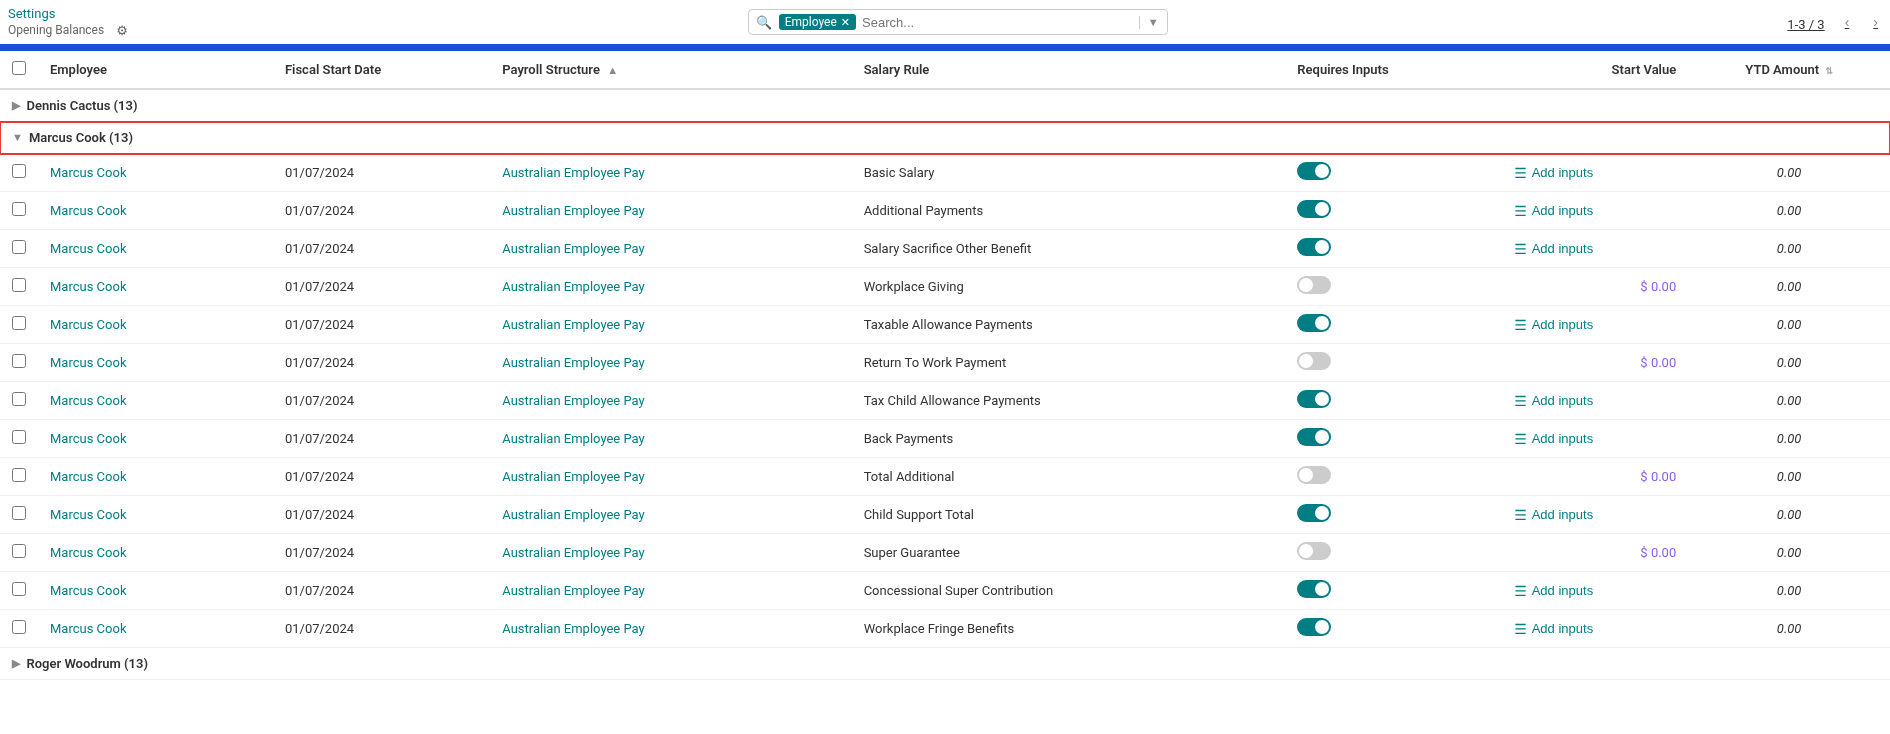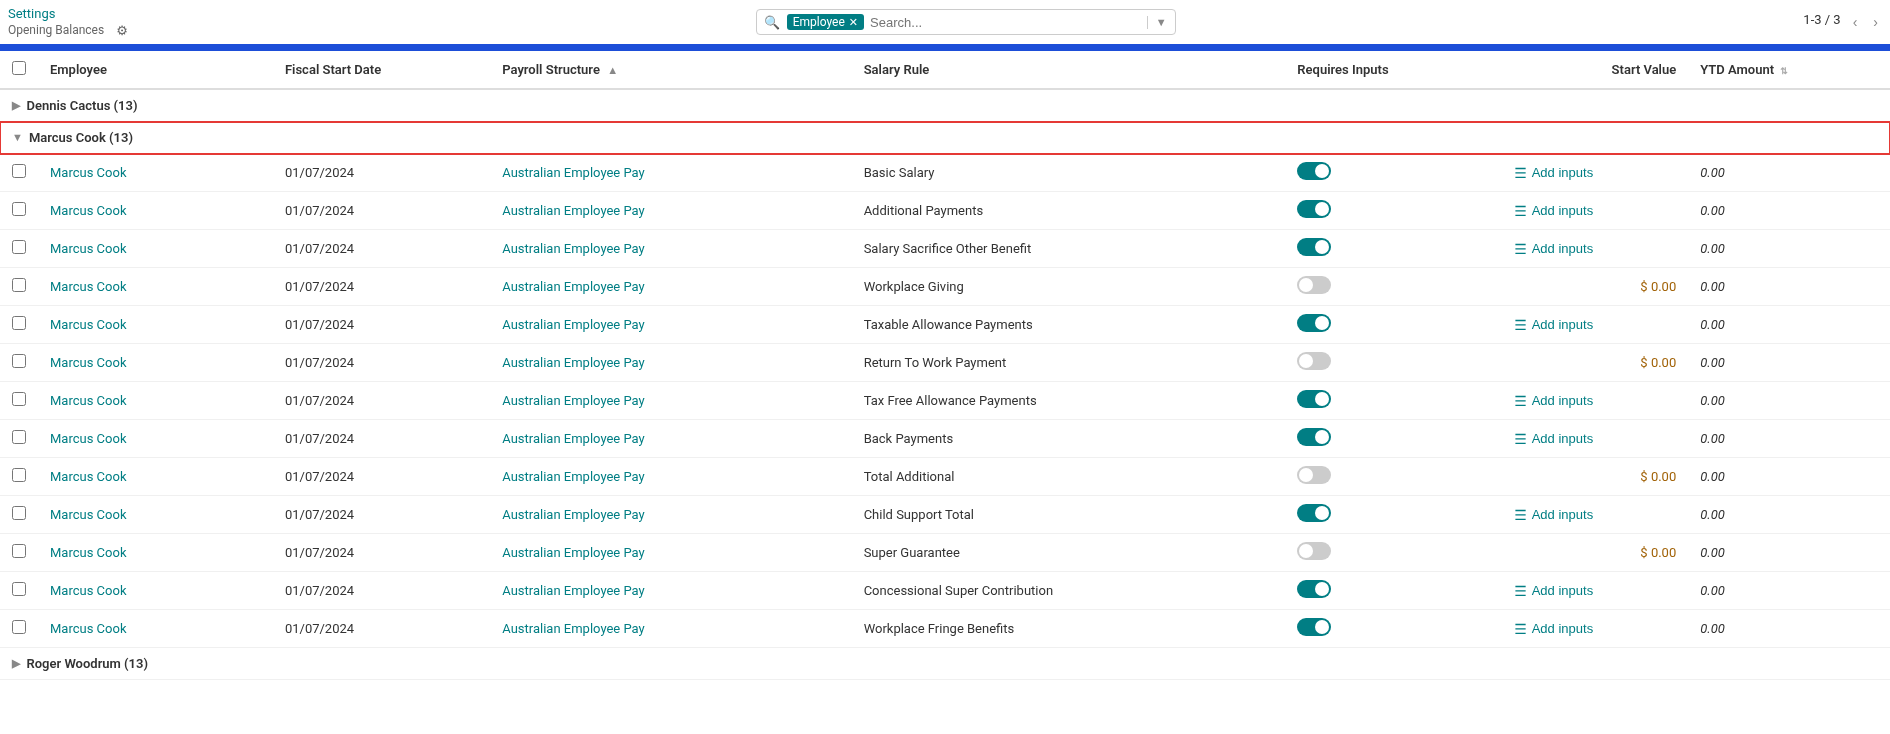--- a/index.html
+++ b/index.html
@@ -43,21 +43,21 @@
     .employee-badge .close-x { cursor: pointer; font-size: 11px; }
     .search-input {
       border: none;
       outline: none;
       font-size: 13px;
       flex: 1;
       color: #333;
     }
     .dropdown-arrow { color: #888; font-size: 11px; cursor: pointer; border-left: 1px solid #ccc; padding-left: 8px; }
 
-    .pagination { display: flex; align-items: flex-start; gap: 8px; font-size: 13px; color: #333; }
+    .pagination { display: flex; align-items: flex-end; gap: 16px; font-size: 13px; color: #333; text-decoration: underline; }
     .pag-btn { border: none; background: none; cursor: pointer; color: #888; font-size: 14px; padding: 2px 4px; }
 
     .table-container { overflow-x: auto; }
 
     table {
       width: 100%;
       border-collapse: collapse;
       font-size: 13px;
     }
 
@@ -137,29 +137,29 @@
       background: none;
       border: none;
       font-size: 13px;
       padding: 0;
     }
     .add-inputs-icon { font-size: 14px; }
 
     .ytd-col { text-align: right; font-style: italic; }
     .start-val-col { text-align: right; }
 
-    .dollar-val { color: #a16207; }
+    .dollar-val { color: #8b5cf6; }
 
     .col-employee { min-width: 130px; }
     .col-fiscal { min-width: 110px; }
     .col-payroll { min-width: 200px; }
     .col-salary { min-width: 240px; }
     .col-requires { min-width: 120px; }
     .col-startval { min-width: 100px; text-align: right; }
-    .col-ytd { min-width: 100px; text-align: left; }
+    .col-ytd { min-width: 100px; text-align: center; }
 
     .sort-arrows { display: inline-flex; flex-direction: column; font-size: 9px; line-height: 1; color: #aaa; margin-left: 3px; }
   </style>
 </head>
 <body>
 
 <div class="top-bar">
   <div class="top-bar-left">
     <a class="settings-link">Settings</a>
     <div class="opening-balances">
@@ -302,21 +302,21 @@
           <td class="col-salary">Return To Work Payment</td>
           <td class="col-requires"><div class="toggle off"><div class="toggle-knob"></div></div></td>
           <td class="col-startval start-val-col dollar-val">$ 0.00</td>
           <td class="col-ytd ytd-col">0.00</td>
         </tr>
         <tr>
           <td class="checkbox-cell"><input type="checkbox" class="checkbox" style=""></td>
           <td class="col-employee"><a class="link-text">Marcus Cook</a></td>
           <td class="col-fiscal">01/07/2024</td>
           <td class="col-payroll"><a class="link-text">Australian Employee Pay</a></td>
-          <td class="col-salary">Tax Free Allowance Payments</td>
+          <td class="col-salary">Tax Child Allowance Payments</td>
           <td class="col-requires"><div class="toggle on"><div class="toggle-knob"></div></div></td>
           <td class="col-startval start-val-col">
             <button class="add-inputs-btn">
               <span class="add-inputs-icon">☰</span>
               <span>Add inputs</span>
             </button>
           </td>
           <td class="col-ytd ytd-col">0.00</td>
         </tr>
         <tr>

